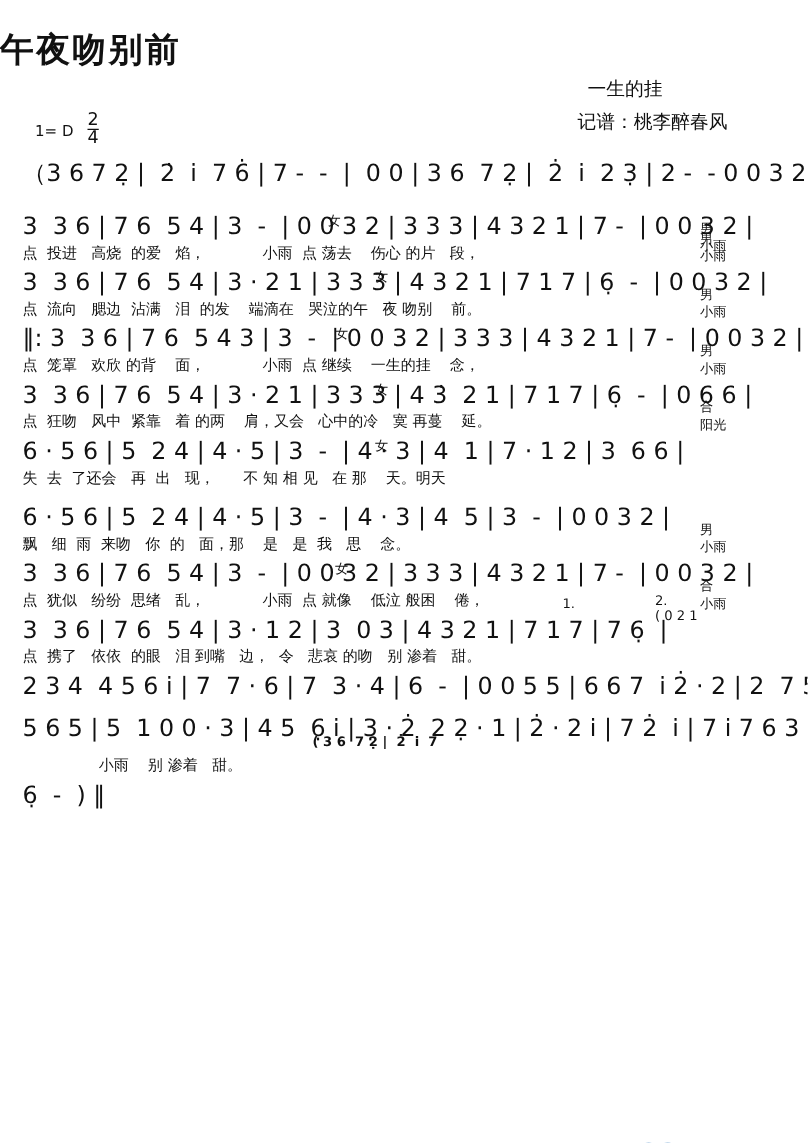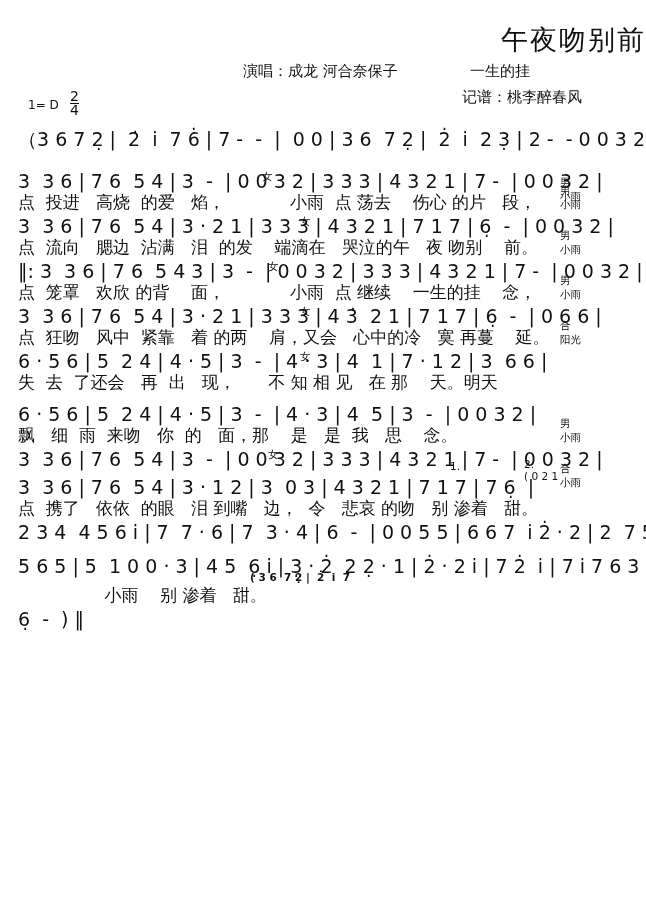--- a/index.html
+++ b/index.html
@@ -12,23 +12,23 @@
     overflow:hidden;
   }
   .sheet{
     position:relative;
     width:646px;height:914px;
     box-sizing:border-box;
     padding:0;
   }
   
   .title{
-    text-align:right;
+    text-align:left;
     font-size:27px;
-    font-weight:normal;
+    font-weight:bold;
     letter-spacing:2px;
     margin:22px 0 2px 0;
     font-family:"DejaVu Sans", sans-serif;
   }
   .meta-row{
     position:relative;
     height:26px;
   }
   .singer{
     position:absolute;
@@ -81,21 +81,21 @@
   }
   .notes{
     font-size:19px;
     font-family:"DejaVu Sans", sans-serif;
     letter-spacing:0px;
     white-space:pre;
     line-height:26px;
     height:26px;
   }
   .lyrics{
-    font-size:17px;
+    font-size:12px;
     font-family:"DejaVu Sans", sans-serif;
     white-space:pre;
     line-height:17px;
     height:17px;
     color:#111;
   }
   .lyrics.empty{height:6px;}
   .ann{
     position:absolute;
     font-size:10.5px;
@@ -115,21 +115,20 @@
   }
 </style>
 </head>
 <body>
 
 <div class="sheet">
 
   <div class="title">午夜吻别前</div>
 
   <div class="meta-row">
-    <div class="singer">演唱：成龙 河合奈保子</div>
     <div class="author">一生的挂</div>
     <div class="notator">记谱：桃李醉春风</div>
     <div class="keysig">1= D</div>
     <div class="timesig">
       <span class="num">2</span>
       <span class="den">4</span>
     </div>
   </div>
 
   <div class="staff" id="staff">
@@ -179,20 +178,21 @@
         <div class="lyrics empty"></div>
       </div>
       <div class="sysrow">
         <div class="notes">6 · 5 6 | 5  2 4 | 4 · 5 | 3  -  | 4 · 3 | 4  5 | 3  -  | 0 0 3 2 |</div>
         <div class="lyrics">飘   细  雨  来吻   你  的   面，那    是   是  我   思    念。</div>
         <div class="ann" style="left: 560px; top: 16px;">男
 小雨</div>
       </div>
       <div class="sysrow">
         <div class="notes">3  3 6 | 7 6  5 4 | 3  -  | 0 0 3 2 | 3 3 3 | 4 3 2 1 | 7 -  | 0 0 3 2 |</div>
+        <div class="lyrics">点  犹似   纷纷  思绪   乱，            小雨  点 就像    低泣 般困    倦，</div>
         <div class="ann" style="left: 268px; top: 2px;">女</div>
         <div class="ann" style="left: 560px; top: 16px;">合
 小雨</div>
       </div>
       <div class="sysrow">
         <div class="notes">3  3 6 | 7 6  5 4 | 3 · 1 2 | 3  0 3 | 4 3 2 1 | 7 1 7 | 7 6̣  |</div>
         <div class="lyrics">点  携了   依依  的眼   泪 到嘴   边，  令   悲哀 的吻   别 渗着   甜。</div>
         <div class="ann" style="left: 450px; top: -14px;">1.</div>
         <div class="ann" style="left: 524px; top: -16px;">2.
 ( 0 2 1</div>

